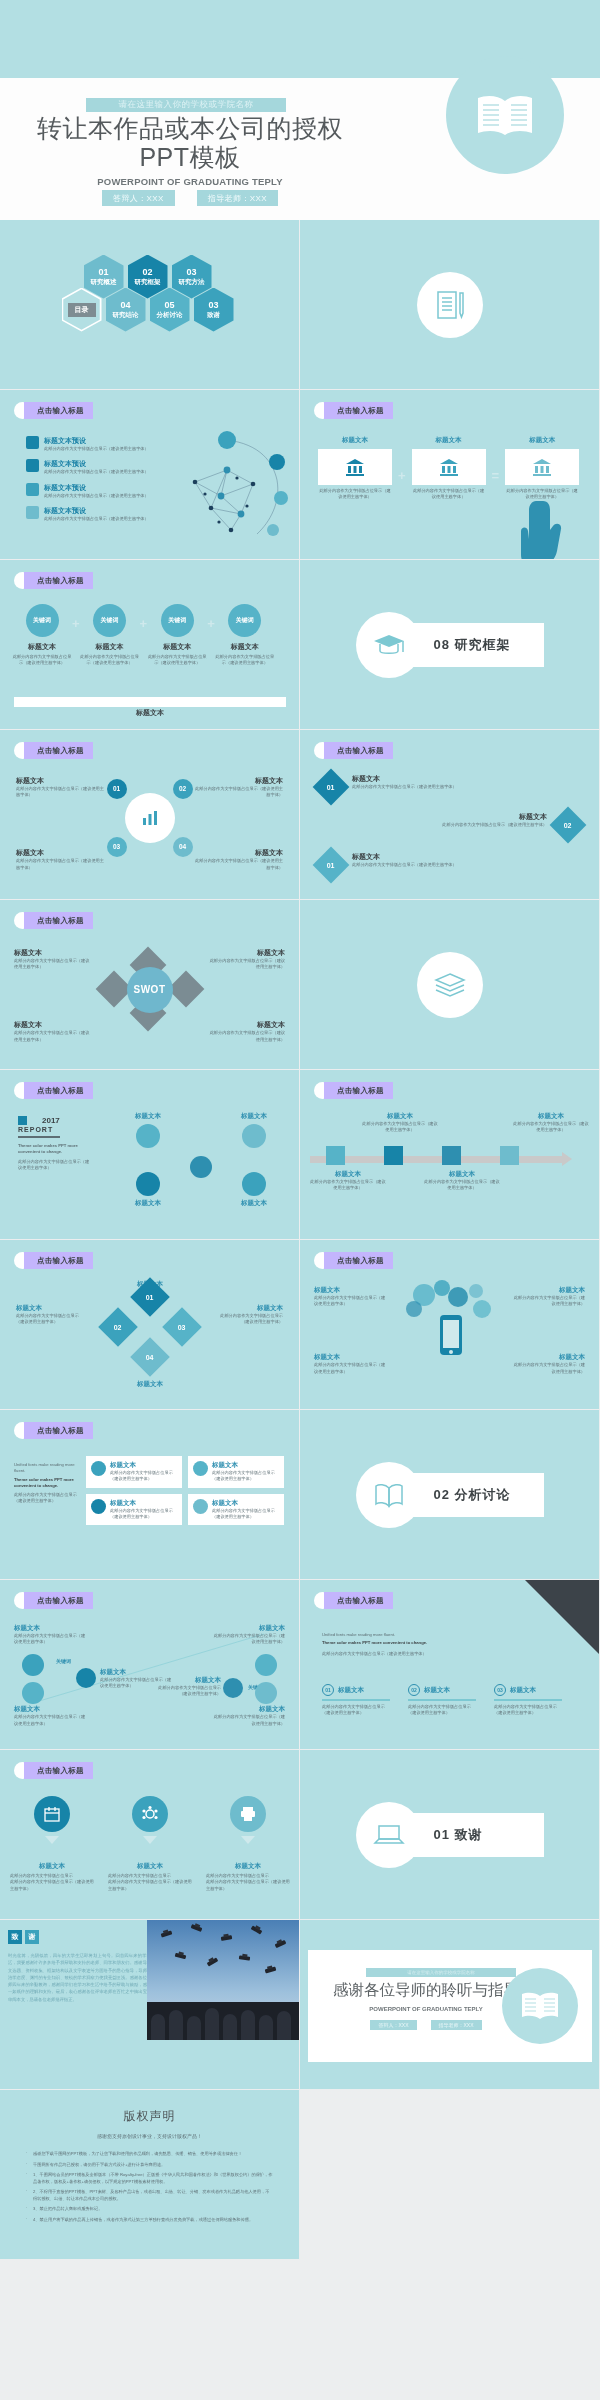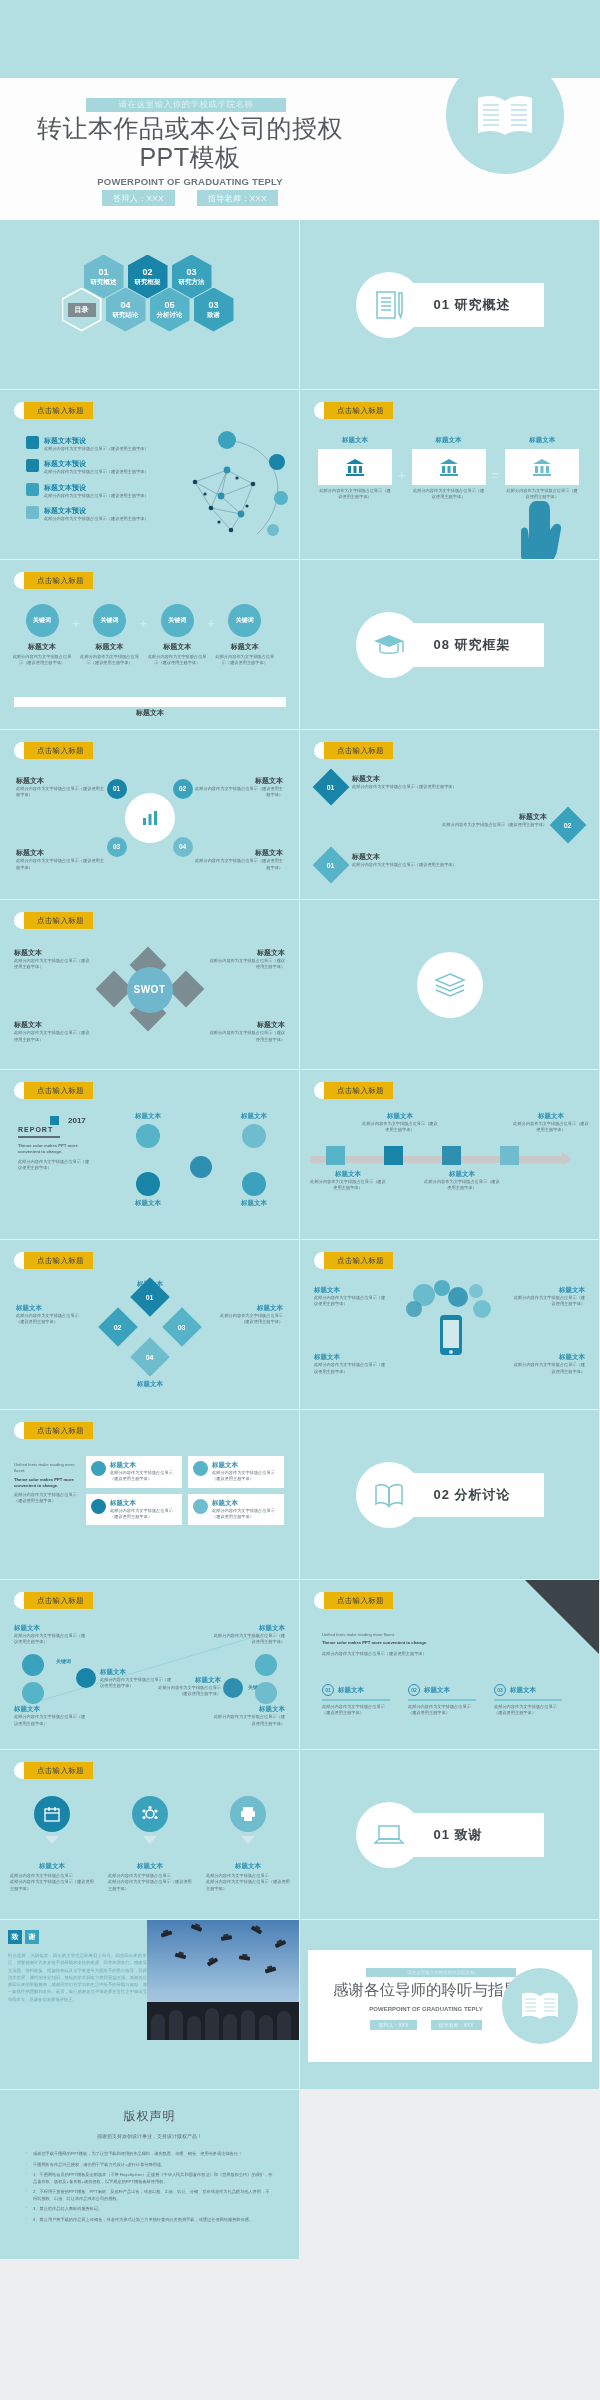--- a/index.html
+++ b/index.html
@@ -44,21 +44,21 @@
   .grid { display:grid; grid-template-columns:300px 300px; }
   .slide {
     width:300px; height:170px; background:#b3dfe3; position:relative;
     border-right:1px solid #eceeef; border-bottom:1px solid #eceeef; overflow:hidden;
   }
 
   
   .shead { position:absolute; left:14px; top:12px; display:flex; align-items:center; }
   .shead .dot { width:17px; height:17px; border-radius:50%; background:#fff; }
   .shead .lbl {
-    margin-left:-7px; background:#eab308; color:#3e4447; font-size:7.5px; font-weight:normal;
+    margin-left:-7px; background:#c4b5fd; color:#3e4447; font-size:7.5px; font-weight:bold;
     padding:3.5px 9px 3.5px 13px; letter-spacing:.3px;
   }
 
   
   .sect { display:flex; align-items:center; justify-content:center; height:100%; }
   .sect-circle {
     width:66px; height:66px; border-radius:50%; background:#fff;
     display:flex; align-items:center; justify-content:center; z-index:2;
   }
   .sect-bar {
@@ -222,21 +222,20 @@
         <div class="sect-circle">
           <svg width="34" height="34" viewBox="0 0 34 34" class="ico">
             <rect x="5" y="4" width="18" height="26"></rect>
             <line x1="9" y1="10" x2="19" y2="10"></line>
               <line x1="9" y1="14" x2="19" y2="14"></line>
             <line x1="9" y1="18" x2="19" y2="18"></line>
               <line x1="9" y1="22" x2="19" y2="22"></line>
             <path d="M27 5 l3 0 0 20 -1.5 4 -1.5 -4 z"></path>
           </svg>
         </div>
-        <div class="sect-bar">01 研究概述</div>
       </div>
     </div>
 
     <div class="slide">
       <div class="shead">
         <div class="dot"></div>
         <div class="lbl">点击输入标题</div>
       </div>
       <div style="position:absolute;left:26px;top:46px;width:140px;">
         <div style="display:flex;gap:5px;margin-bottom:7px;">
@@ -534,21 +533,21 @@
         </div>
       </div>
     </div>
 
     <div class="slide">
       <div class="shead">
         <div class="dot"></div>
         <div class="lbl">点击输入标题</div>
       </div>
       <div style="position:absolute;left:18px;top:46px;width:74px;">
-        <div style="display:flex;align-items:center;gap:9px;margin-left:32px;">
+        <div style="display:flex;align-items:center;gap:15px;">
           <div style="width:9px;height:9px;background:#1784a8;"></div>
           <span style="color:#3d4346;font-size:8px;font-weight:bold;">2017</span>
         </div>
         <div style="color:#3d4346;font-size:7px;font-weight:bold;letter-spacing:1px;margin-top:1px;">REPORT</div>
         <div style="width:42px;height:2px;background:#5d6e74;margin-top:3px;"></div>
         <div class="bd" style="margin-top:5px;font-weight:bold;">Theme color makes PPT more convenient to change.</div>
         <div class="bd" style="margin-top:3px;">此部分内容作为文字排版占位显示（建议使用主题字体）</div>
       </div>
       <div style="position:absolute;right:8px;top:42px;width:180px;height:110px;">
         <div style="position:absolute;left:6px;top:0;width:62px;text-align:center;">

